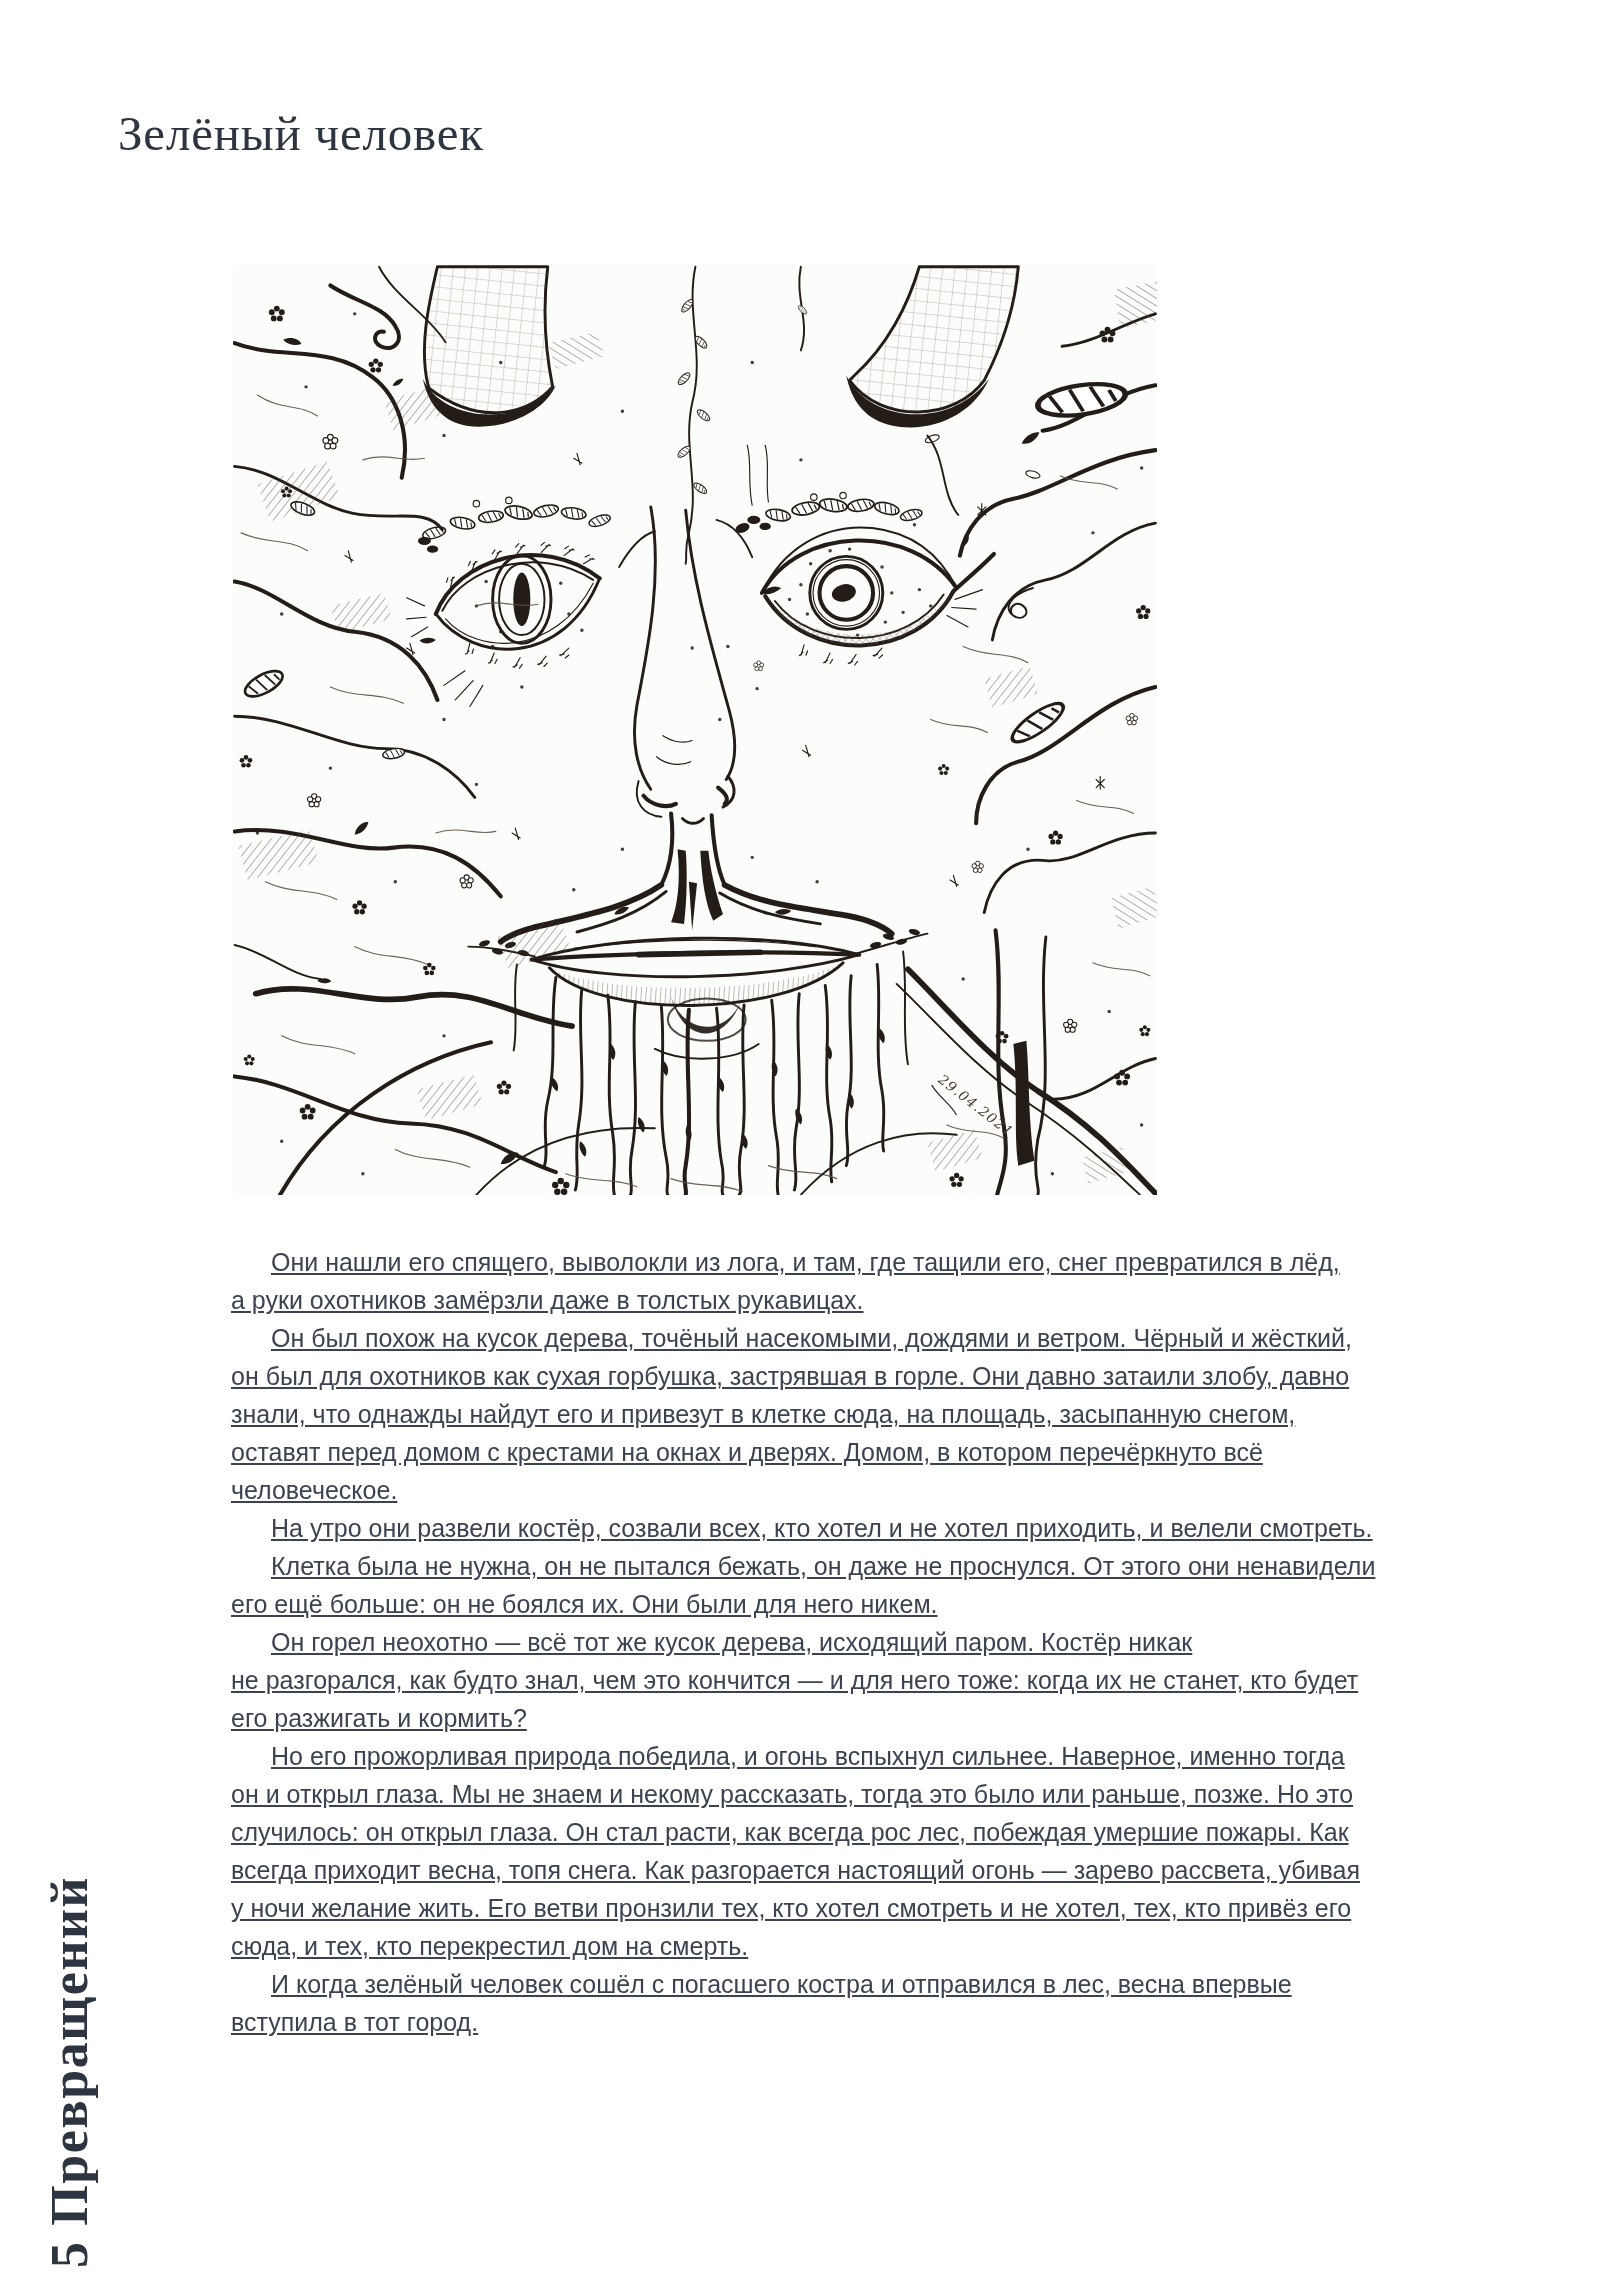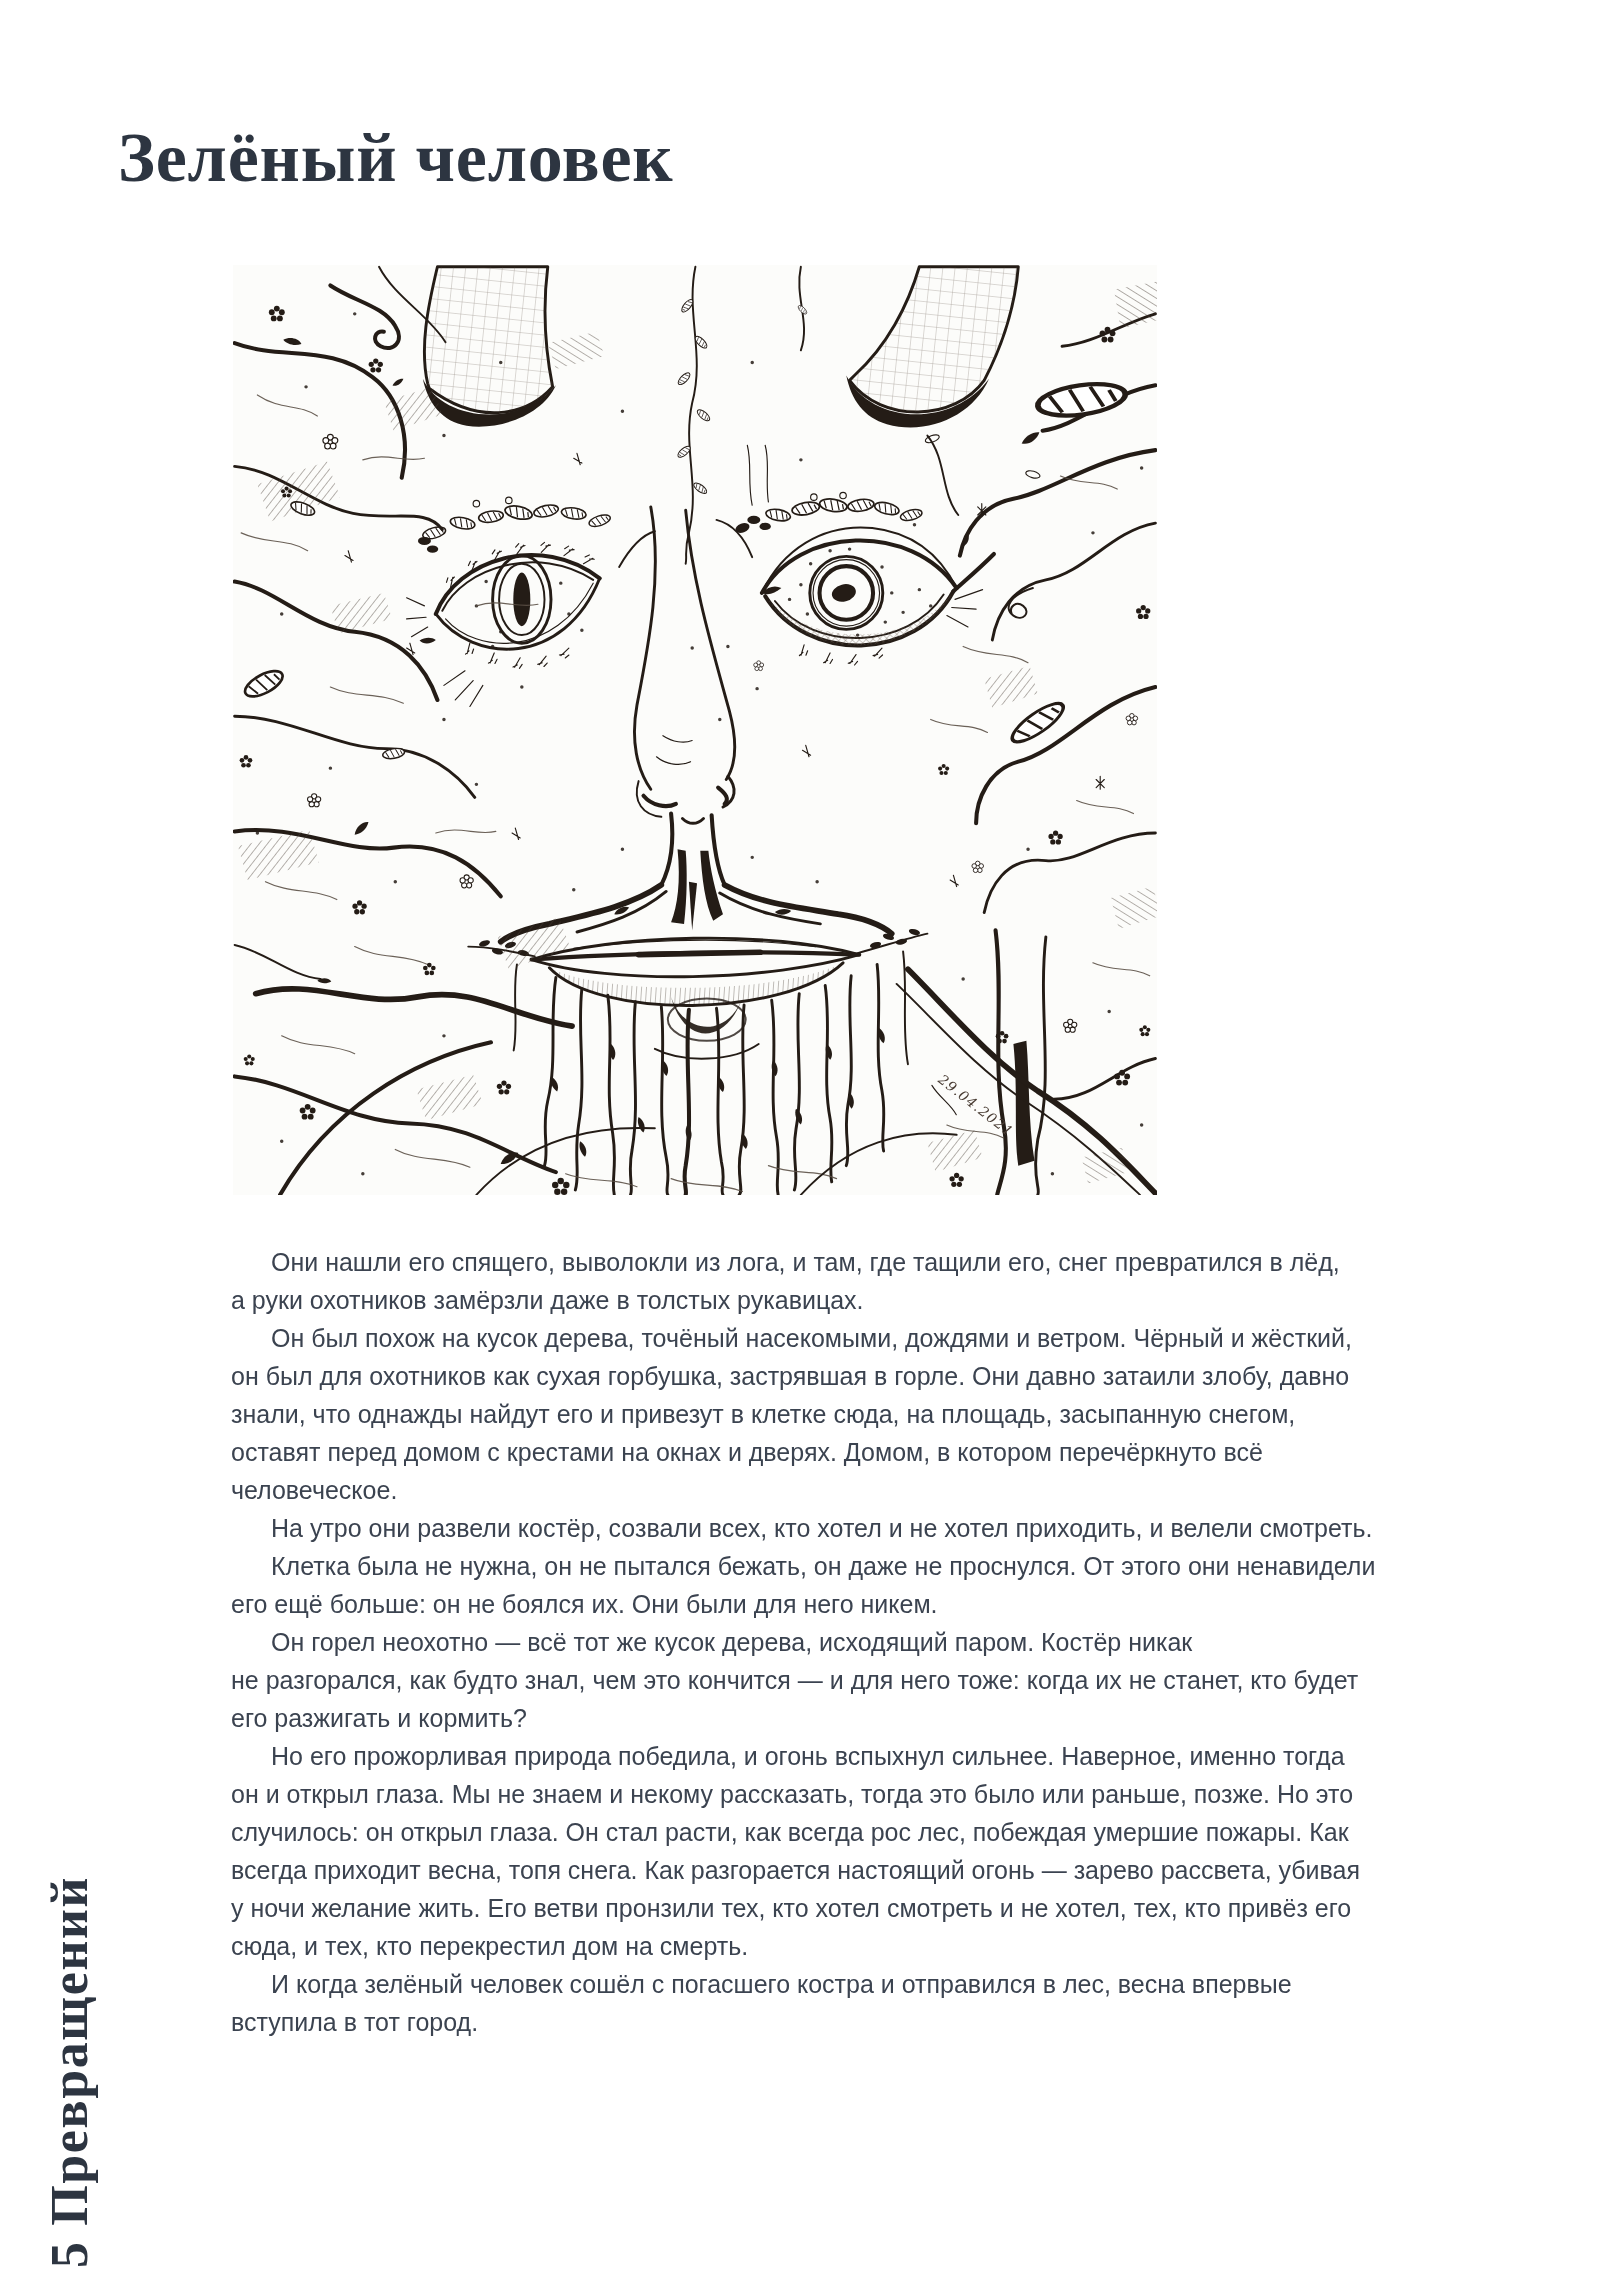--- a/index.html
+++ b/index.html
@@ -1,30 +1,31 @@
 <!DOCTYPE html>
 <html style="font-size:13px"><head>
 <meta charset="utf-8">
 <style>
   html,body{margin:0;padding:0;}
   body{width:1623px;height:2273px;background:#ffffff;overflow:hidden;}
   .page{position:absolute;left:0;top:0;width:1623px;height:2273px;background:#ffffff;}
   .page-title{
     position:absolute;left:118px;top:76px;
-    font-family:"Liberation Serif",serif;font-weight:700;
-    font-size:70px;line-height:1;letter-spacing:0.8px;color:#2d3541;white-space:nowrap;
+    font-family:"Liberation Serif",serif;font-weight:400;
+    font-size:49px;line-height:1;letter-spacing:0.8px;color:#2d3541;white-space:nowrap;
   }
   .illustration{
     position:absolute;left:233px;top:265px;width:924px;height:930px;background:#fcfcfa;
   }
   .illustration svg{display:block;width:100%;height:100%;}
   .story{
     position:absolute;left:231px;top:1243px;width:1294px;
     font-family:"Liberation Sans",sans-serif;font-size:25px;line-height:38px;
     color:#3b4350;
+    text-decoration:underline;
   }
   .story p{margin:0;text-indent:40px;white-space:pre-line;}
   .spine-label{
     position:absolute;left:41px;top:2268px;transform:rotate(-90deg);transform-origin:0 0;
     font-family:"Liberation Serif",serif;font-weight:700;font-size:52px;line-height:1.1;
     letter-spacing:1.6px;color:#2d3541;white-space:nowrap;
   }
   
   .s{fill:none;stroke:#241c16;stroke-linecap:round;stroke-linejoin:round;}
   .w1{stroke-width:1.4}.w2{stroke-width:2.4}.w3{stroke-width:3.6}.w4{stroke-width:5}.w5{stroke-width:7}

